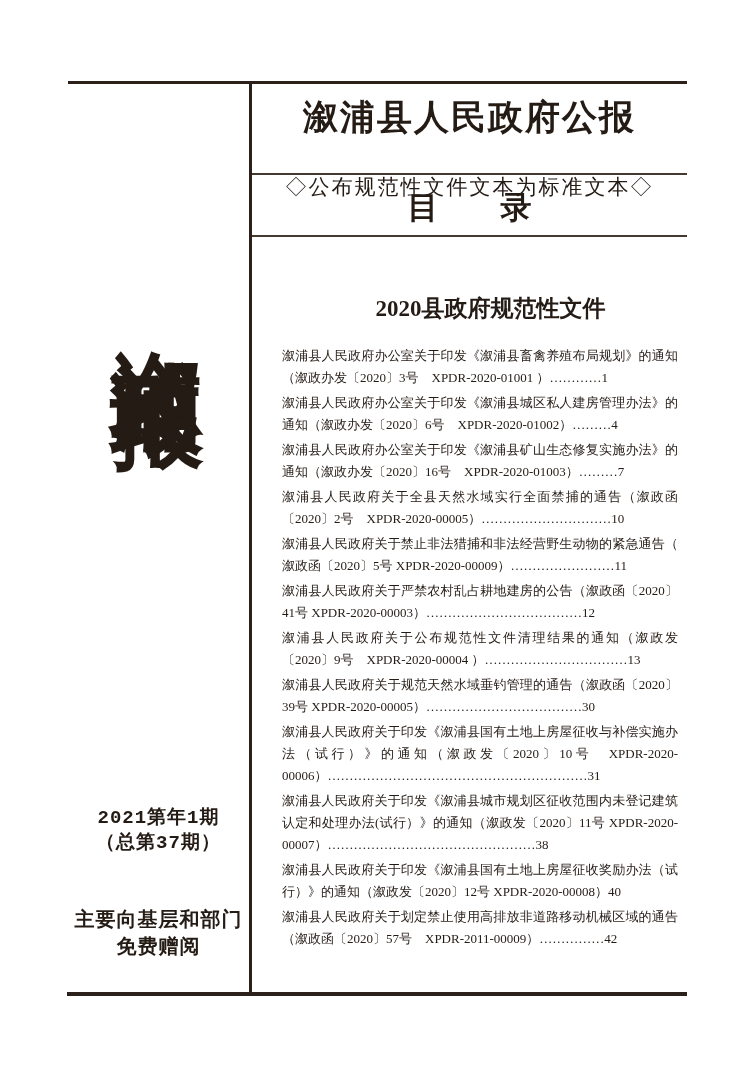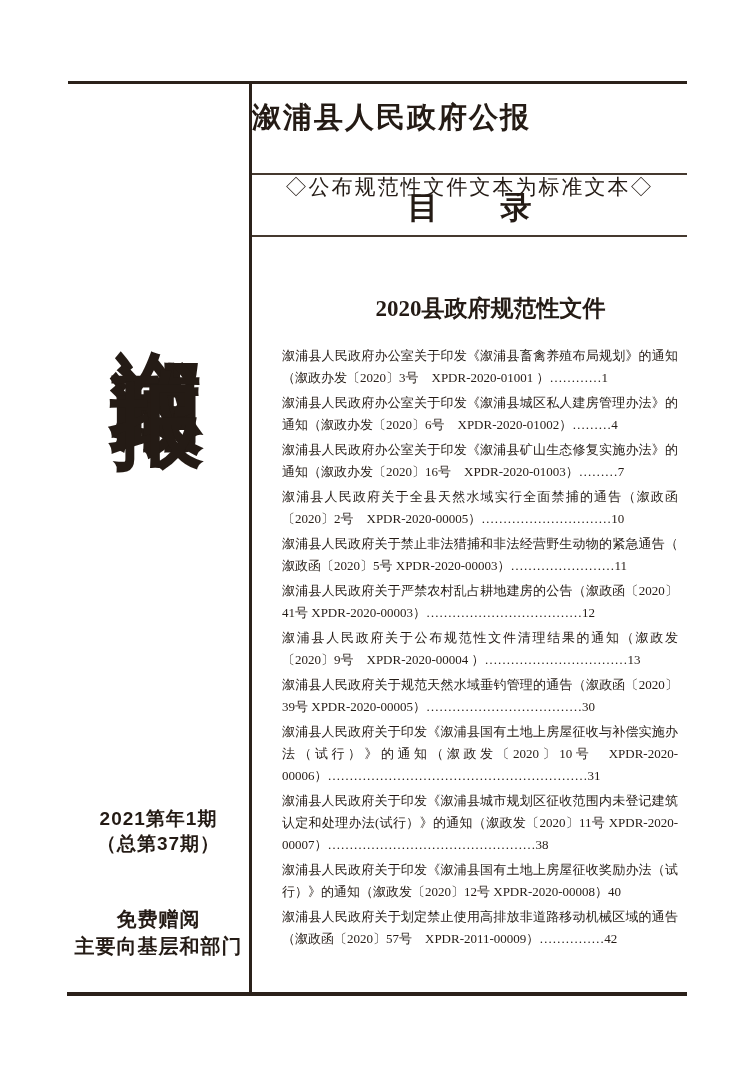--- a/index.html
+++ b/index.html
@@ -20,30 +20,30 @@
 
   
   #masthead { position:absolute; left:68px; top:276px; width:181px;
               display:flex; justify-content:center; }
   #masthead .vertical {
     writing-mode:vertical-rl; text-orientation:upright;
     font-family:"DejaVu Serif","Liberation Serif",serif;
     font-weight:bold; font-size:93px; line-height:1; letter-spacing:10px;
   }
   #issue-info { position:absolute; left:68px; top:806px; width:181px;
-    text-align:center; font-family:Liberation Sans, sans-serif;
+    text-align:center; font-family:Liberation Mono, monospace;
     font-weight:bold; font-size:19px; line-height:25px; letter-spacing:1px; }
   #distribution { position:absolute; left:68px; top:906px; width:181px;
     text-align:center; font-family:"Liberation Sans",sans-serif;
     font-weight:bold; font-size:20px; line-height:27px; letter-spacing:1px; }
 
   
   #gov-title { position:absolute; left:252px; top:94px; width:435px;
-    font-family:"Liberation Sans",sans-serif;
-    font-weight:900; font-size:29px; letter-spacing:2px; line-height:46px; }
+    text-align:center; font-family:"Liberation Sans",sans-serif;
+    font-weight:900; font-size:35px; letter-spacing:2px; line-height:46px; }
   #subtitle { position:absolute; left:252px; top:146px; width:435px;
     text-align:center; font-size:21px; letter-spacing:2px; line-height:26px;margin-top:28px; }
   #toc-title { position:absolute; left:252px; top:184px; width:435px;
     text-align:center; font-weight:900; font-size:31px; line-height:48px; }
   #section-title { position:absolute; left:252px; top:296px; width:435px;
     text-align:center; font-weight:bold; font-size:23px; line-height:26px;margin-left:21px; }
 
   
   #toc { position:absolute; left:282px; top:345px; width:396px;
     font-size:13px; line-height:22px; text-align:justify; }
@@ -62,35 +62,35 @@
 <div id="masthead">
   <div class="vertical">溆浦政报</div>
 </div>
 
 <div id="issue-info">
   <div>2021第年1期</div>
   <div>（总第37期）</div>
 </div>
 
 <div id="distribution">
+  <div>主要向基层和部门</div>
   <div>免费赠阅</div>
-  <div>主要向基层和部门</div>
 </div>
 
 <div id="gov-title">溆浦县人民政府公报</div>
 <div id="subtitle">◇公布规范性文件文本为标准文本◇</div>
 <div id="toc-title">目　　录</div>
 <div id="section-title">2020县政府规范性文件</div>
 
 <div id="toc">
   <div class="toc-entry"><span>溆浦县人民政府办公室关于印发《溆浦县畜禽养殖布局规划》的通知（溆政办发〔2020〕3号　XPDR-2020-01001 ）</span><span>…………</span><span class="pg">1</span></div>
   <div class="toc-entry"><span>溆浦县人民政府办公室关于印发《溆浦县城区私人建房管理办法》的通知（溆政办发〔2020〕6号　XPDR-2020-01002）</span><span>………</span><span class="pg">4</span></div>
   <div class="toc-entry"><span>溆浦县人民政府办公室关于印发《溆浦县矿山生态修复实施办法》的通知（溆政办发〔2020〕16号　XPDR-2020-01003）</span><span>………</span><span class="pg">7</span></div>
   <div class="toc-entry"><span>溆浦县人民政府关于全县天然水域实行全面禁捕的通告（溆政函〔2020〕2号　XPDR-2020-00005）</span><span>…………………………</span><span class="pg">10</span></div>
-  <div class="toc-entry"><span>溆浦县人民政府关于禁止非法猎捕和非法经营野生动物的紧急通告（ 溆政函〔2020〕5号 XPDR-2020-00003）</span><span>……………………</span><span class="pg">11</span></div>
+  <div class="toc-entry"><span>溆浦县人民政府关于禁止非法猎捕和非法经营野生动物的紧急通告（ 溆政函〔2020〕5号 XPDR-2020-00009）</span><span>……………………</span><span class="pg">11</span></div>
   <div class="toc-entry"><span>溆浦县人民政府关于严禁农村乱占耕地建房的公告（溆政函〔2020〕41号 XPDR-2020-00003）</span><span>………………………………</span><span class="pg">12</span></div>
   <div class="toc-entry"><span>溆浦县人民政府关于公布规范性文件清理结果的通知（溆政发〔2020〕9号　XPDR-2020-00004 ）</span><span>……………………………</span><span class="pg">13</span></div>
   <div class="toc-entry"><span>溆浦县人民政府关于规范天然水域垂钓管理的通告（溆政函〔2020〕39号 XPDR-2020-00005）</span><span>………………………………</span><span class="pg">30</span></div>
   <div class="toc-entry"><span>溆浦县人民政府关于印发《溆浦县国有土地上房屋征收与补偿实施办法（试行）》的通知（溆政发〔2020〕10号　XPDR-2020-00006）</span><span>……………………………………………………</span><span class="pg">31</span></div>
   <div class="toc-entry"><span>溆浦县人民政府关于印发《溆浦县城市规划区征收范围内未登记建筑认定和处理办法(试行）》的通知（溆政发〔2020〕11号 XPDR-2020-00007）</span><span>…………………………………………</span><span class="pg">38</span></div>
   <div class="toc-entry"><span>溆浦县人民政府关于印发《溆浦县国有土地上房屋征收奖励办法（试行）》的通知（溆政发〔2020〕12号 XPDR-2020-00008）</span><span></span><span class="pg">40</span></div>
   <div class="toc-entry"><span>溆浦县人民政府关于划定禁止使用高排放非道路移动机械区域的通告（溆政函〔2020〕57号　XPDR-2011-00009）</span><span>……………</span><span class="pg">42</span></div>
 </div>
 
 </body></html>

